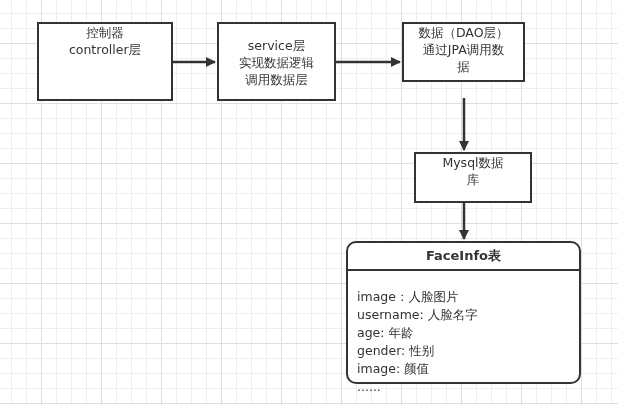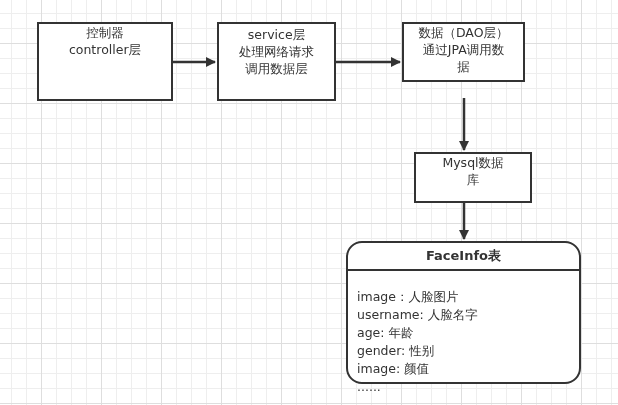--- a/index.html
+++ b/index.html
@@ -16,26 +16,26 @@
     font-family: "DejaVu Sans", "Liberation Sans", sans-serif;
     color:#333333;
   }
   .box {
     position:absolute; box-sizing:border-box;
     border:2px solid #333333; background:#ffffff;
     display:flex; flex-direction:column; align-items:center; justify-content:flex-start;
     text-align:center; font-size:12.5px; line-height:17px; color:#333;
   }
   #box-controller { left:37px; top:22px; width:136px; height:79px; }
-  #box-service { left:217px; top:22px; width:119px; height:79px; justify-content:flex-start; padding-top:2px; }
+  #box-service { left:217px; top:22px; width:119px; height:79px; justify-content:center; padding-top:2px; }
   #box-dao { left:402px; top:22px; width:123px; height:60px; }
   #box-mysql { left:414px; top:152px; width:118px; height:51px; }
   .table {
     position:absolute; left:346px; top:241px; width:235px; height:143px;
-    box-sizing:border-box; border:2px solid #333; border-radius:16px; background:#fff;
+    box-sizing:border-box; border:2px solid #333; border-radius:10px; background:#fff;
   }
   .table-head {
     height:28px; border-bottom:2px solid #333; box-sizing:border-box;
     display:flex; align-items:center; justify-content:center;
     font-weight:bold; font-size:13px;
   }
   .table-body { padding:17px 0 0 9px; font-size:12.5px; line-height:18px; }
   .field { white-space:nowrap; }
   svg.arrows { position:absolute; left:0; top:0; }
 </style>
@@ -54,21 +54,21 @@
   <line x1="464" y1="203" x2="464" y2="239" stroke="#333" stroke-width="2.5" marker-end="url(#ah)"></line>
 </svg>
 
 <div class="box" id="box-controller">
   <div>控制器</div>
   <div>controller层</div>
 </div>
 
 <div class="box" id="box-service">
   <div>service层</div>
-  <div>处理网络请求</div>
+  <div>实现数据逻辑</div>
   <div>调用数据层</div>
 </div>
 
 <div class="box" id="box-dao">
   <div>数据（DAO层）</div>
   <div>通过JPA调用数</div>
   <div>据</div>
 </div>
 
 <div class="box" id="box-mysql">

